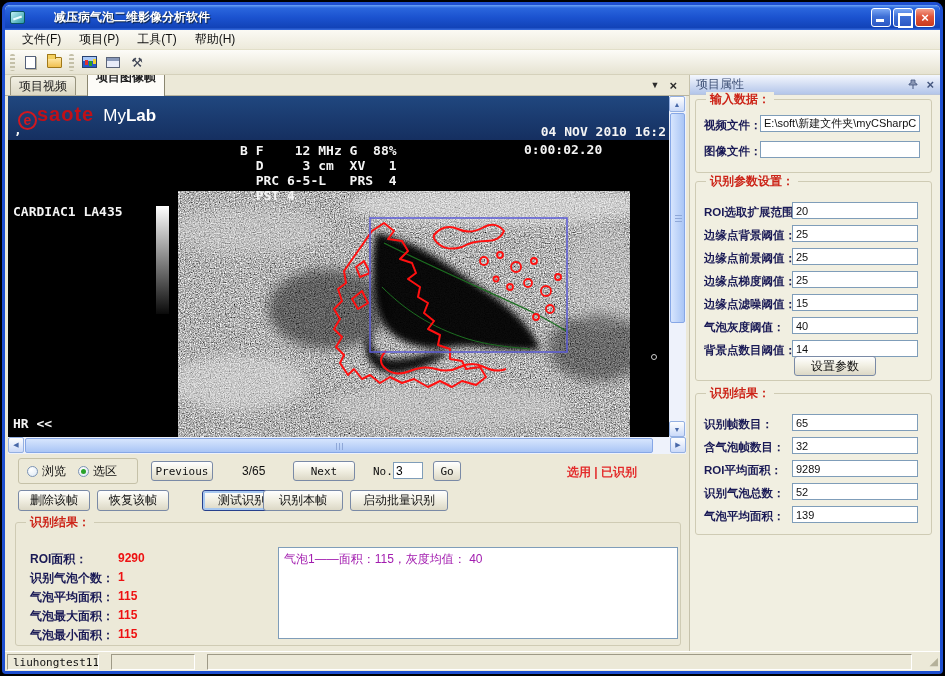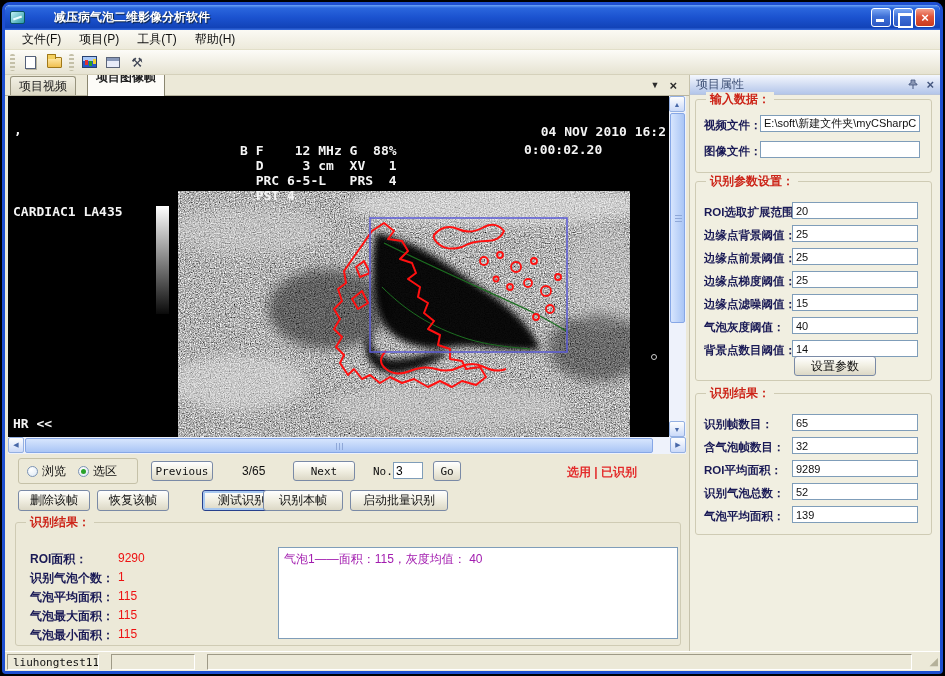--- a/index.html
+++ b/index.html
@@ -83,21 +83,21 @@
   .nav-counter{position:absolute;left:237px;top:389px;font-size:12px;color:#101010;}
   .no-label{position:absolute;left:368px;top:390px;font-family:"DejaVu Sans Mono",monospace;font-size:11px;color:#101010;}
   .no-input{position:absolute;left:388px;top:387px;width:30px;height:17px;border:1px solid #7f9db9;font-size:12px;padding:0 2px;}
   .flags{position:absolute;left:562px;top:389px;color:#e32b2b;font-weight:bold;font-size:12px;}
 
   
   .grp{border:1px solid #cfcbb4;border-radius:3px;position:absolute;}
   .grp-caption{position:absolute;top:-8px;left:10px;background:#ece9d8;padding:0 4px;color:#cc2418;font-weight:bold;font-size:12px;line-height:14px;}
   .res-group{left:10px;top:447px;width:666px;height:124px;}
   .res-row-label{position:absolute;left:14px;font-size:12px;color:#191955;font-weight:bold;}
-  .res-row-value{position:absolute;left:102px;font-size:12px;color:#ee1111;font-weight:normal;}
+  .res-row-value{position:absolute;left:102px;font-size:12px;color:#ee1111;font-weight:bold;}
   .logbox{position:absolute;left:262px;top:24px;width:400px;height:92px;background:#fff;border:1px solid #7f9db9;font-size:12px;color:#a21caf;padding:3px 5px;overflow:hidden;}
 
   
   .panel-header{height:20px;background:linear-gradient(180deg,#f4f7fe 0%,#cdd9f1 60%,#b3c6ea 100%);display:flex;align-items:center;padding:0 6px;color:#3f5176;font-size:12px;border-bottom:1px solid #b8c4dc;}
   .panel-title{flex:1;}
   .panel-hbtn{margin-left:8px;color:#44567e;display:flex;align-items:center;}
   .panel-hbtn.x{font-size:13px;font-weight:bold;line-height:1;}
   .pgroup{position:absolute;left:5px;width:237px;border:1px solid #cfcbb4;border-radius:3px;padding-left:24px;}
   .pgroup .grp-caption{background:#f1efe1;}
   .plabel{position:absolute;left:8px;font-size:11.5px;color:#191955;font-weight:bold;white-space:nowrap;}
@@ -168,20 +168,23 @@
               <span>项目图像帧</span>
             </div>
         <span class="tab-tools">
           <span class="glyph">▼</span>
           <span class="xglyph">×</span>
         </span>
       </div>
 
       <div class="viewport">
         <div class="us-canvas">
+          <div class="banner">
+            <span class="logo"><span class="logo-e">e</span><span class="logo-saote">saote</span><span class="logo-my">My</span><span class="logo-lab">Lab</span></span>
+          </div>
 
           <svg class="us-svg" width="452" height="246" viewBox="0 0 452 246">
             <defs>
               <filter id="speckle" x="0" y="0" width="100%" height="100%">
                 <feTurbulence type="fractalNoise" baseFrequency="0.8" numOctaves="2" seed="11" result="n"></feTurbulence>
                 <feColorMatrix in="n" type="matrix" values="1 0 0 0 0  1 0 0 0 0  1 0 0 0 0  0 0 0 0 1"></feColorMatrix>
                 <feComponentTransfer>
                   <feFuncR type="gamma" amplitude="1.5" exponent="1.6" offset="-0.05"></feFuncR>
                   <feFuncG type="gamma" amplitude="1.5" exponent="1.6" offset="-0.05"></feFuncG>
                   <feFuncB type="gamma" amplitude="1.5" exponent="1.6" offset="-0.05"></feFuncB>

